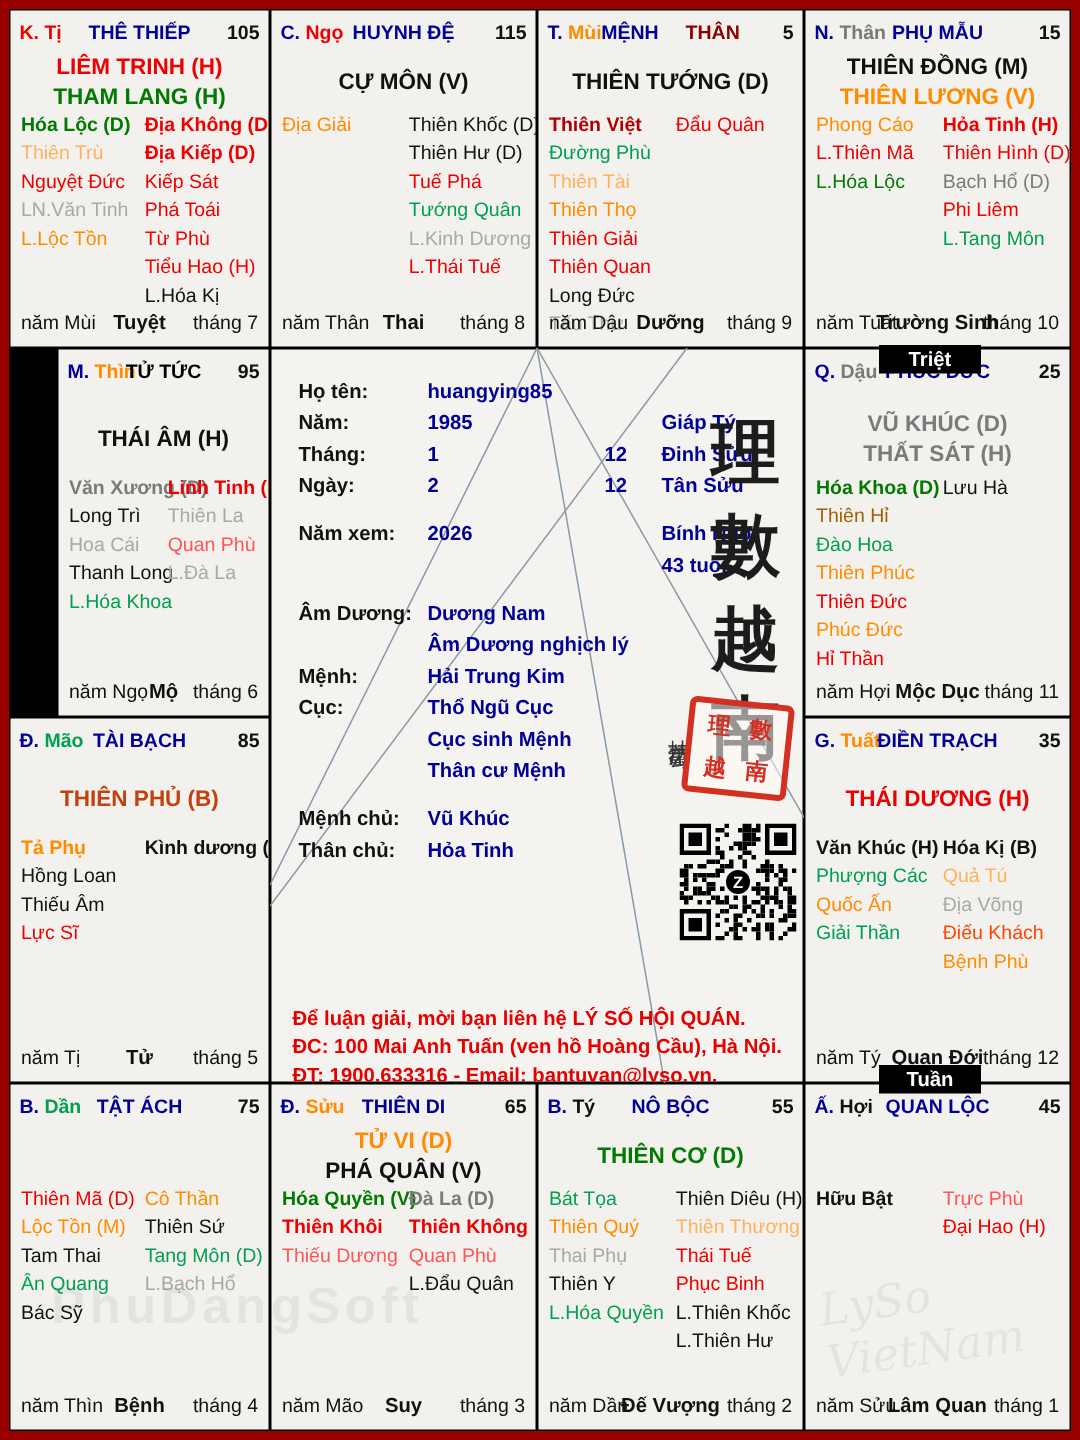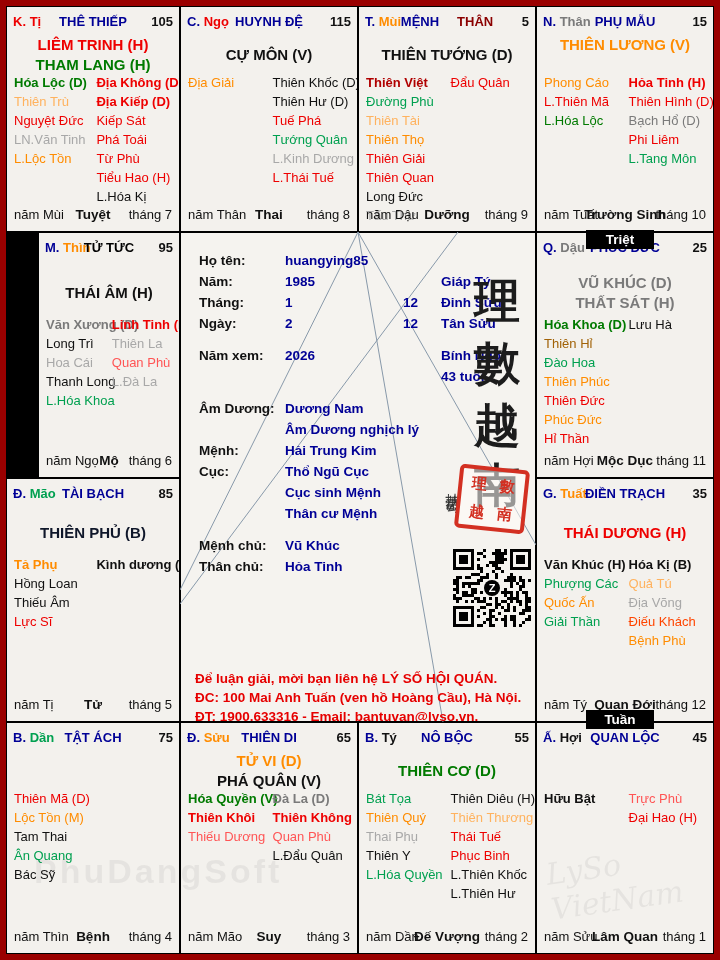--- a/index.html
+++ b/index.html
@@ -148,20 +148,21 @@
           <span class="thang">tháng 9</span>
         </div>
       </div>
     <div class="cell r1" style="grid-area:1/4;padding-left:44px;">
         <div class="hdr">
           <span class="stems"><span style="color: rgb(0, 0, 150);">N. </span><span style="color: rgb(122, 122, 122);">Thân</span></span>
           <span class="names"><span style="color: rgb(0, 0, 150);">PHỤ MẪU</span></span>
           <span class="num">15</span>
         </div>
         <div class="mains">
+          <div style="color: rgb(17, 17, 17);">THIÊN ĐỒNG (M)</div>
           <div style="color: rgb(255, 140, 0);">THIÊN LƯƠNG (V)</div>
         </div>
         <div class="colL">
           <span class="star" style="color: rgb(255, 140, 0);">Phong Cáo</span>
           <span class="star" style="color: rgb(238, 0, 0);">L.Thiên Mã</span>
           <span class="star" style="color: rgb(0, 122, 0);">L.Hóa Lộc</span>
         </div>
         <div class="colR">
           <span class="star" style="color: rgb(238, 0, 0); font-weight: bold;">Hỏa Tinh (H)</span>
           <span class="star" style="color: rgb(238, 0, 0);">Thiên Hình (D)</span>
@@ -476,21 +477,21 @@
           <span class="thang">tháng 11</span>
         </div>
       </div>
     <div class="cell r3" style="grid-area:3/1;">
         <div class="hdr">
           <span class="stems"><span style="color: rgb(0, 0, 150);">Đ. </span><span style="color: rgb(0, 160, 80);">Mão</span></span>
           <span class="names"><span style="color: rgb(0, 0, 150);">TÀI BẠCH</span></span>
           <span class="num">85</span>
         </div>
         <div class="mains single">
-          <div style="color: #0f172a;">THIÊN PHỦ (B)</div>
+          <div style="color: #c2410c;">THIÊN PHỦ (B)</div>
         </div>
         <div class="colL">
           <span class="star" style="color: rgb(255, 140, 0); font-weight: bold;">Tả Phụ</span>
           <span class="star" style="color: rgb(17, 17, 17);">Hồng Loan</span>
           <span class="star" style="color: rgb(17, 17, 17);">Thiếu Âm</span>
           <span class="star" style="color: rgb(238, 0, 0);">Lực Sĩ</span>
         </div>
         <div class="colR">
           <span class="star" style="color: rgb(17, 17, 17); font-weight: bold;">Kình dương (H)</span>
         </div>
@@ -533,20 +534,26 @@
           <span class="stems"><span style="color: rgb(0, 0, 150);">B. </span><span style="color: rgb(0, 160, 80);">Dần</span></span>
           <span class="names"><span style="color: rgb(0, 0, 150);">TẬT ÁCH</span></span>
           <span class="num">75</span>
         </div>
         <div class="colL">
           <span class="star" style="color: rgb(238, 0, 0);">Thiên Mã (D)</span>
           <span class="star" style="color: rgb(255, 140, 0);">Lộc Tồn (M)</span>
           <span class="star" style="color: rgb(17, 17, 17);">Tam Thai</span>
           <span class="star" style="color: rgb(0, 160, 80);">Ân Quang</span>
           <span class="star" style="color: rgb(17, 17, 17);">Bác Sỹ</span>
+        </div>
+        <div class="colR">
+          <span class="star" style="color: rgb(255, 140, 0);">Cô Thần</span>
+          <span class="star" style="color: rgb(17, 17, 17);">Thiên Sứ</span>
+          <span class="star" style="color: rgb(0, 160, 80);">Tang Môn (D)</span>
+          <span class="star" style="color: rgb(168, 168, 168);">L.Bạch Hổ</span>
         </div>
         <div class="ftr">
           <span class="nam">năm Thìn</span>
           <span class="stage">Bệnh</span>
           <span class="thang">tháng 4</span>
         </div>
       </div>
     <div class="cell r4" style="grid-area:4/2;">
         <div class="hdr">
           <span class="stems"><span style="color: rgb(0, 0, 150);">Đ. </span><span style="color: rgb(255, 140, 0);">Sửu</span></span>

